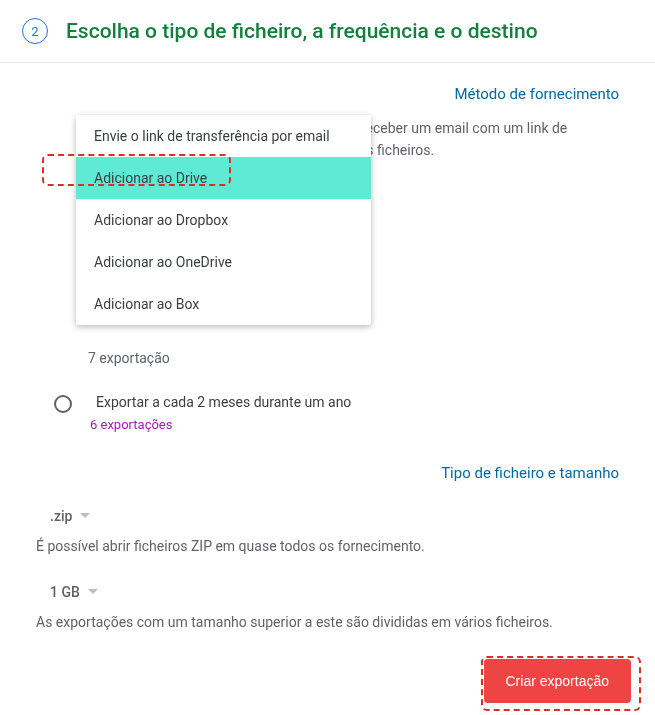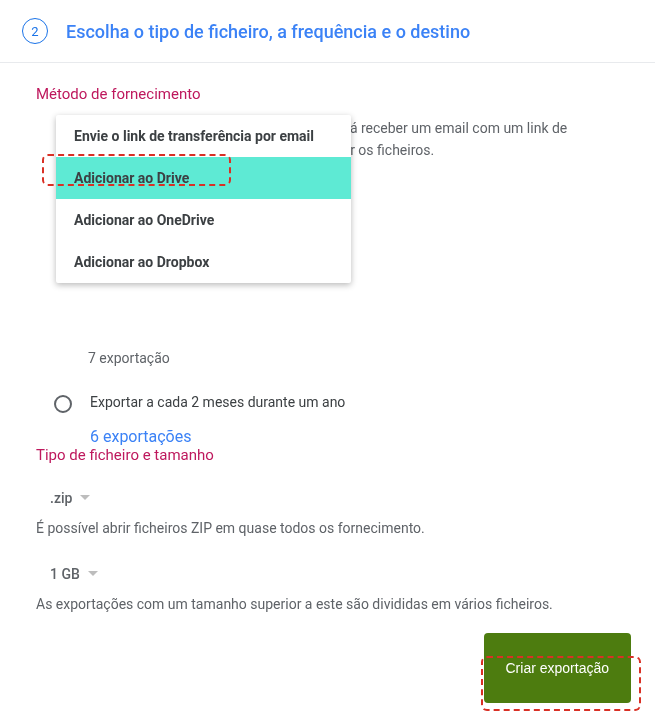--- a/index.html
+++ b/index.html
@@ -28,42 +28,42 @@
       height: 26px;
       border: 1.5px solid #1a73e8;
       border-radius: 50%;
       display: flex;
       align-items: center;
       justify-content: center;
       color: #1a73e8;
       font-size: 13px;
     }
     .header-title {
-      color: #3b82f6;
-      font-size: 18px;
+      color: #15803d;
+      font-size: 21px;
       font-weight: 500;
     }
     .main {
       padding: 22px 36px;
       position: relative;
     }
     .section-title {
       font-size: 15px;
-      color: #be185d;
+      color: #0369a1;
       margin-bottom: 14px;
+      text-align: right;
     }
     .dropdown-menu {
       position: absolute;
-      left: 20px;
+      left: 40px;
       width: 295px;
       background: #fff;
       box-shadow: 0 2px 6px rgba(0,0,0,0.28);
       border-radius: 2px;
       z-index: 10;
-      font-weight: bold;
     }
     .dropdown-item {
       padding: 13px 18px;
       font-size: 14px;
       color: #3c4043;
       cursor: default;
     }
     .dropdown-item.hovered {
       background: #5eead4;
     }
@@ -84,40 +84,40 @@
       height: 96px;
     }
     .export-count {
       color: #5f6368;
       font-size: 14px;
       padding-left: 52px;
     }
     .radio-row {
       display: flex;
       align-items: flex-start;
-      gap: 18px;
+      gap: 24px;
       padding-left: 18px;
       margin-top: 28px;
     }
     .radio-outer {
       width: 18px;
       height: 18px;
       border: 2px solid #5f6368;
       border-radius: 50%;
       flex-shrink: 0;
       margin-top: 1px;
     }
     .radio-label {
       color: #3c4043;
     }
     .radio-sub {
-      color: #3b82f6;
-      font-size: 16px;
+      color: #a21caf;
+      font-size: 13px;
       padding-left: 54px;
-      margin-top: 14px;
+      margin-top: 4px;
     }
     .select-pill {
       display: inline-flex;
       align-items: center;
       gap: 8px;
       padding: 6px 4px 6px 14px;
       color: #5f6368;
       font-size: 14px;
       font-weight: 500;
       margin-top: 6px;
@@ -134,24 +134,24 @@
       color: #5f6368;
       font-size: 14px;
       margin-top: 2px;
     }
     .footer {
       position: absolute;
       bottom: 12px;
       right: 24px;
     }
     .create-btn {
-      background: #4d7c0f;
+      background: #ef4444;
       color: #fff;
       border: none;
-      padding: 27px 22px;
+      padding: 14px 22px;
       font-size: 14px;
       font-weight: 500;
       border-radius: 4px;
     }
     .btn-highlight {
       position: absolute;
       border: 2.5px dashed #d93025;
       border-radius: 6px;
       pointer-events: none;
       z-index: 20;
@@ -173,39 +173,40 @@
 
   <div style="position:relative;">
     <div class="hint-text">
       <span>irá receber um email com um link de</span><br>
       <span>rir os ficheiros.</span>
     </div>
 
     <div class="dropdown-menu" style="top:-2px;">
       <div class="dropdown-item">Envie o link de transferência por email</div>
       <div class="dropdown-item hovered">Adicionar ao Drive</div>
+      <div class="dropdown-item">Adicionar ao Dropbox</div>
       <div class="dropdown-item">Adicionar ao OneDrive</div>
-      <div class="dropdown-item">Adicionar ao Dropbox</div>
+      <div class="dropdown-item">Adicionar ao Box</div>
     </div>
 
     <div class="highlight-box" style="left:6px; top:37px; width:189px; height:32px;"></div>
   </div>
 
   <div class="spacer-large"></div>
   <div style="height:92px;"></div>
 
   <div class="export-count">7 exportação</div>
 
   <div class="radio-row">
     <div class="radio-outer"></div>
     <div class="radio-label">Exportar a cada 2 meses durante um ano</div>
   </div>
   <div class="radio-sub">6 exportações</div>
 
-  <div class="section-title" style="">Tipo de ficheiro e tamanho</div>
+  <div class="section-title" style="margin-top:32px;">Tipo de ficheiro e tamanho</div>
 
   <div class="select-pill">
     <span>.zip</span>
     <span class="caret-down"></span>
   </div>
   <div class="desc-text">É possível abrir ficheiros ZIP em quase todos os fornecimento.</div>
 
   <div style="height:18px;"></div>
 
   <div class="select-pill">

